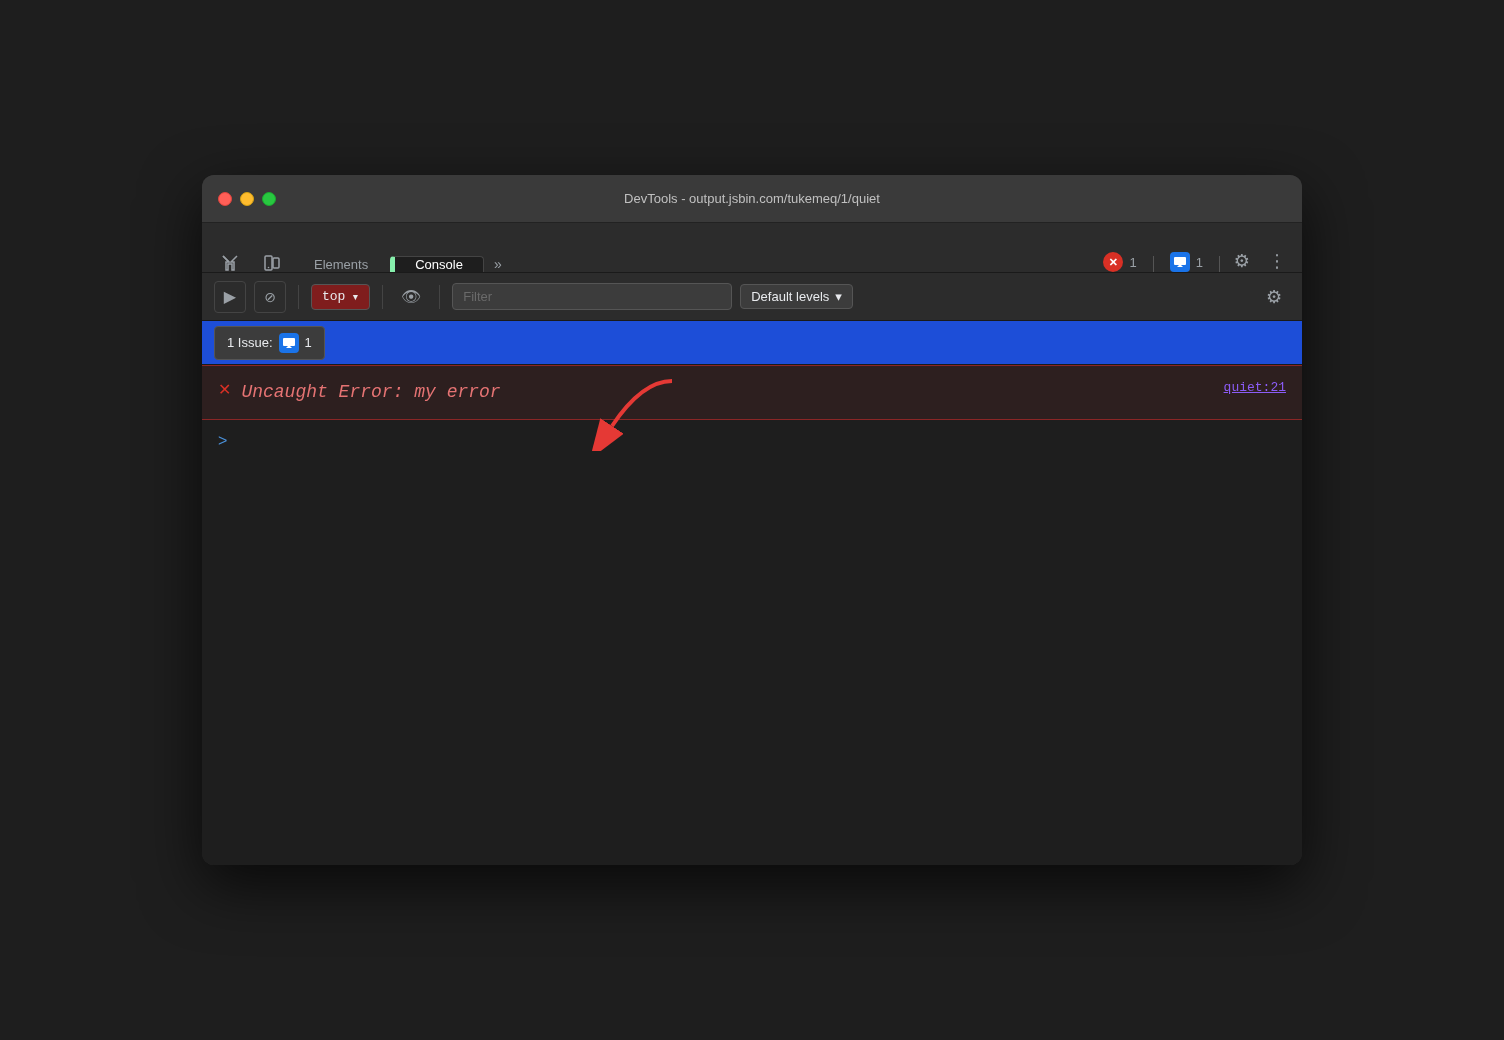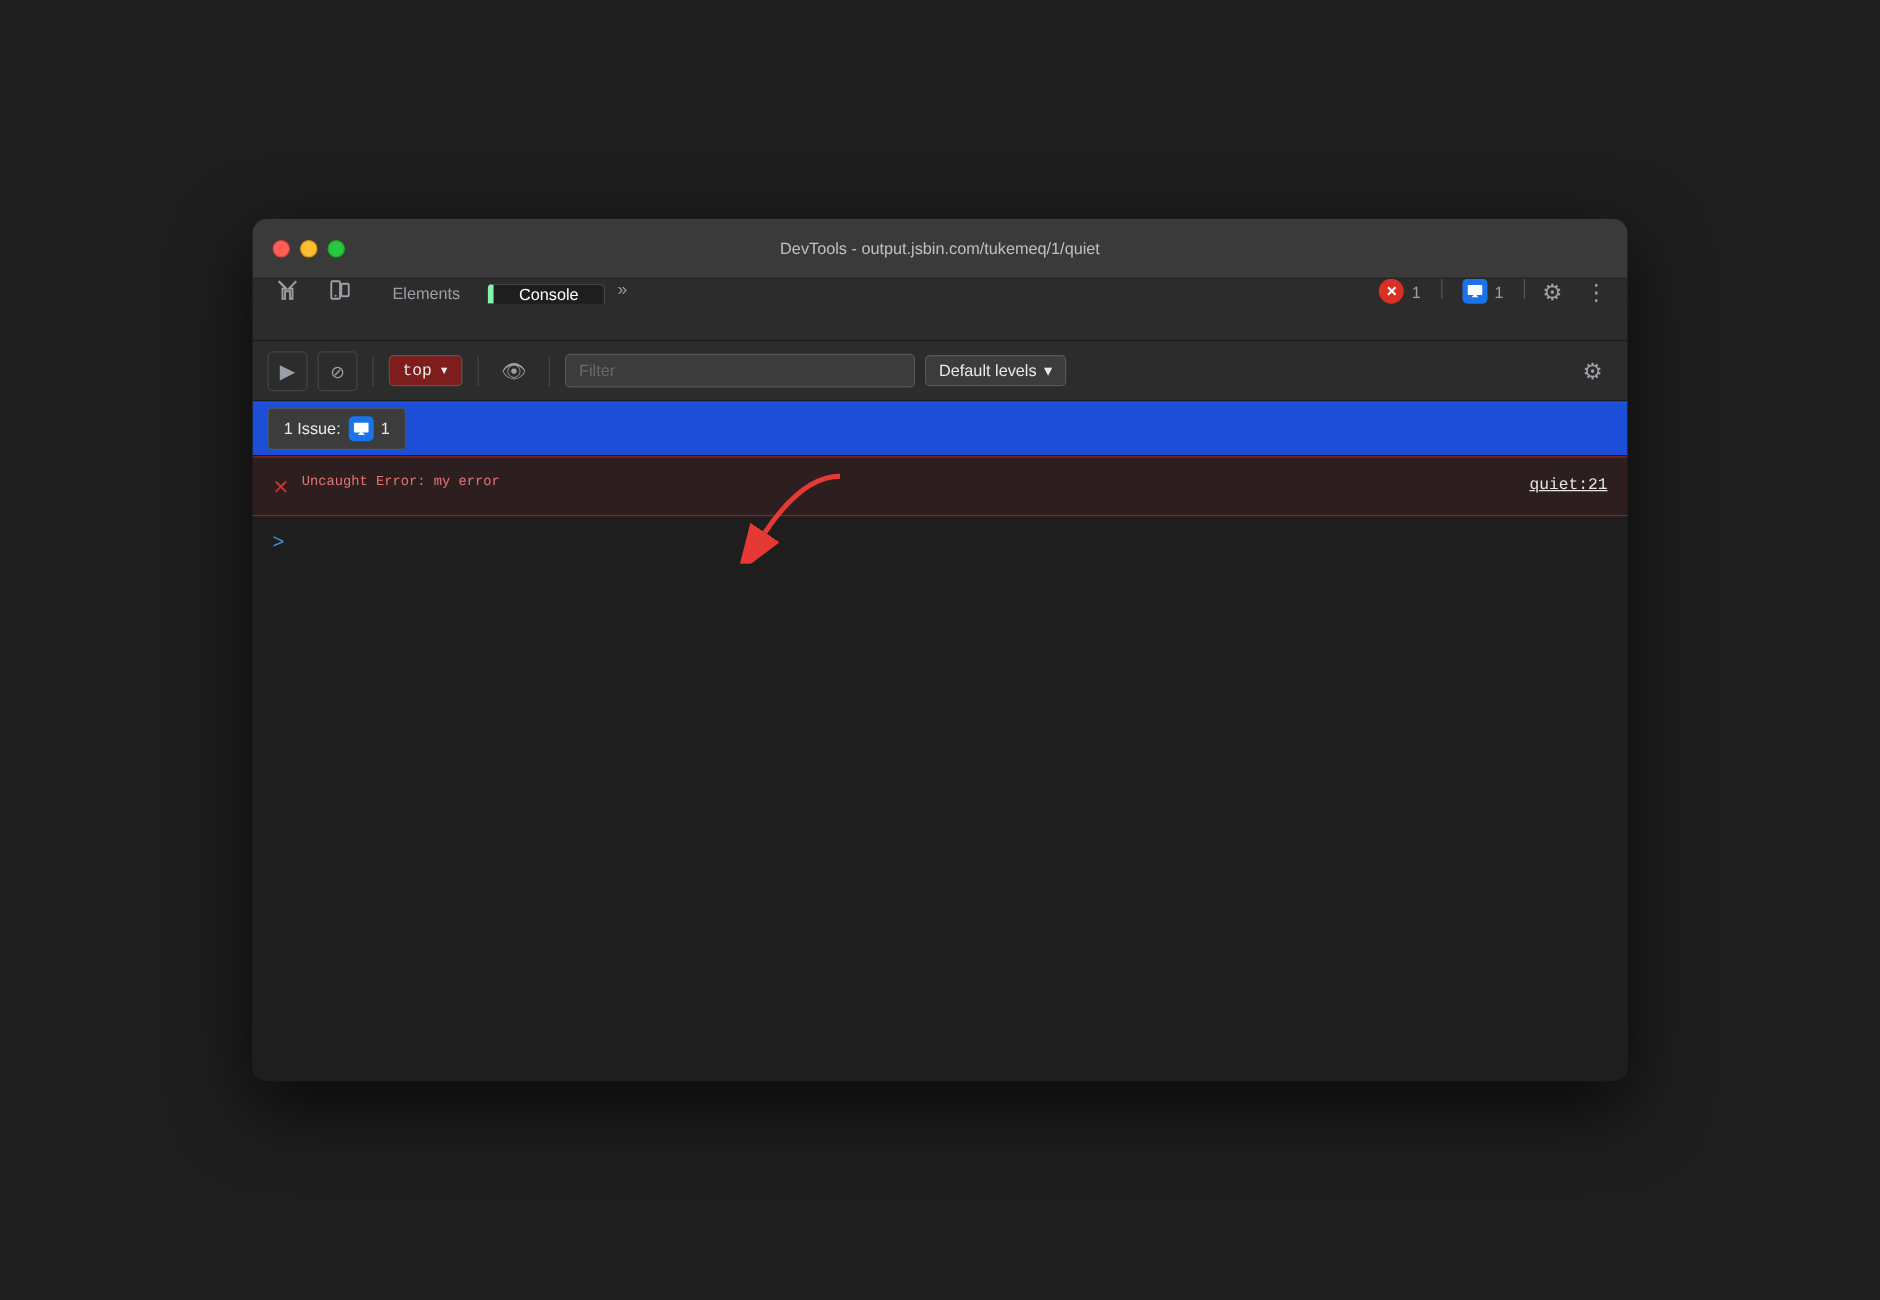--- a/index.html
+++ b/index.html
@@ -54,21 +54,21 @@
     .titlebar-title {
       color: #c0c0c0;
       font-size: 13px;
     }
 
     
     .tabbar {
       background: #2c2c2c;
       height: 50px;
       display: flex;
-      align-items: flex-start;
+      align-items: flex-end;
       border-bottom: 1px solid #1a1a1a;
       padding: 0 8px;
       gap: 2px;
     }
 
     .tab-icon-btn {
       display: flex;
       align-items: center;
       justify-content: center;
       width: 40px;
@@ -312,43 +312,44 @@
       flex-shrink: 0;
     }
 
     .error-content {
       flex: 1;
     }
 
     .error-main-line {
       color: #e57373;
       font-family: 'Menlo', 'Monaco', 'Courier New', monospace;
-      font-size: 11px;
+      font-size: 18px;
       line-height: 1.6;
+      font-style: italic;
     }
 
     .error-stack {
       color: #e57373;
       font-family: 'Menlo', 'Monaco', 'Courier New', monospace;
       font-size: 13px;
       padding-left: 40px;
       line-height: 1.8;
     }
 
     .error-link {
       color: #8ab4f8;
       text-decoration: underline;
       cursor: pointer;
     }
 
     .error-source {
       position: absolute;
       right: 16px;
       top: 14px;
-      color: #e5e5e5;
+      color: #8b5cf6;
       text-decoration: underline;
       font-family: 'Menlo', 'Monaco', 'Courier New', monospace;
       font-size: 13px;
       cursor: pointer;
     }
 
     
     .input-row {
       display: flex;
       align-items: center;

